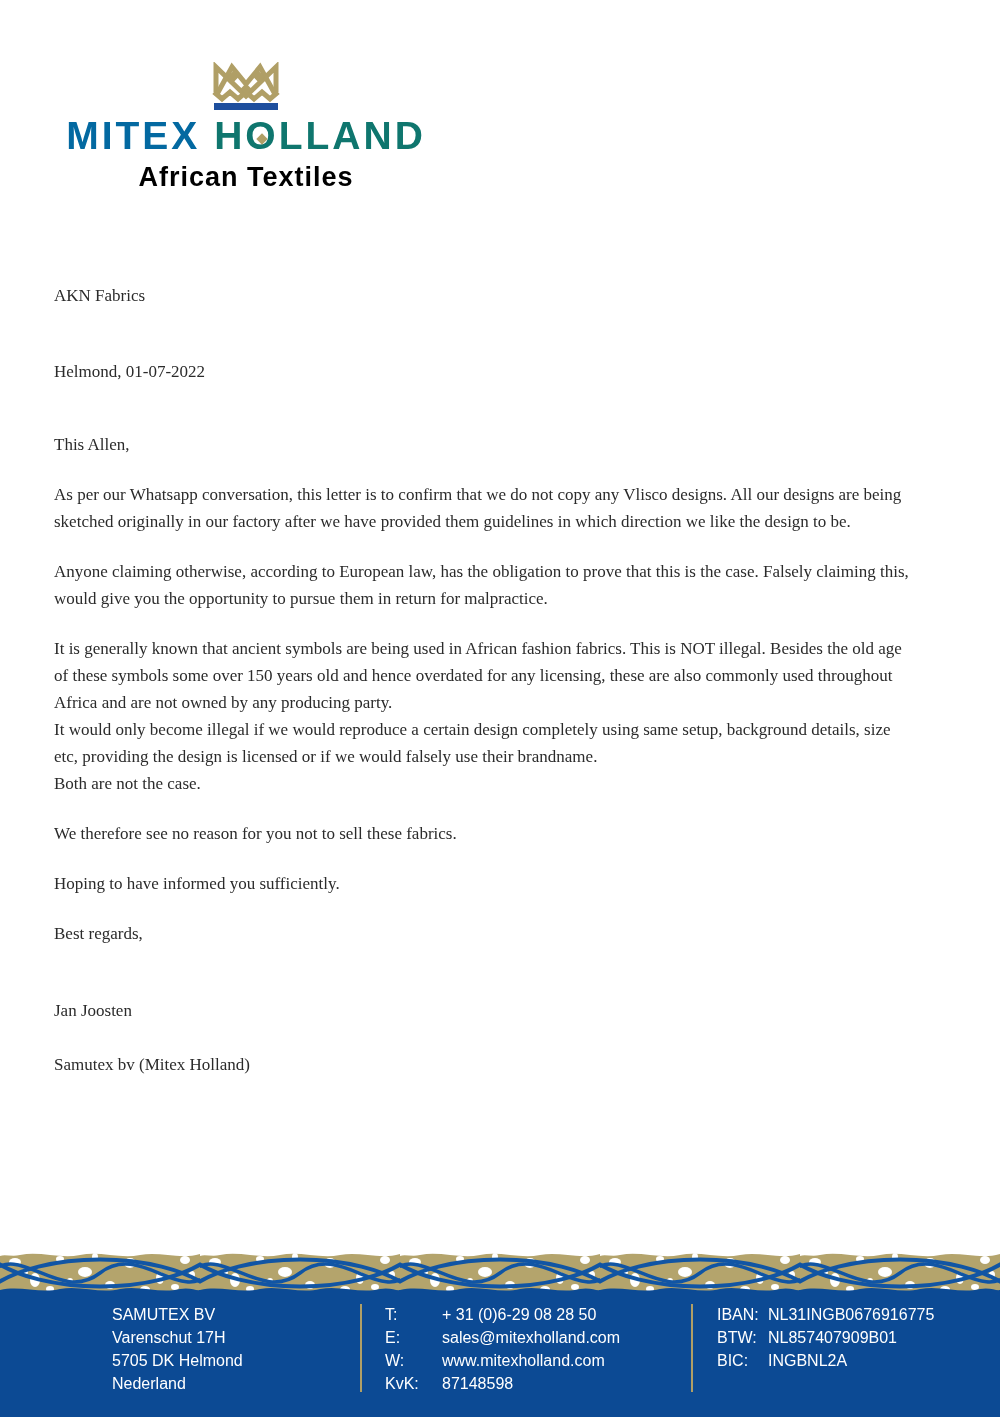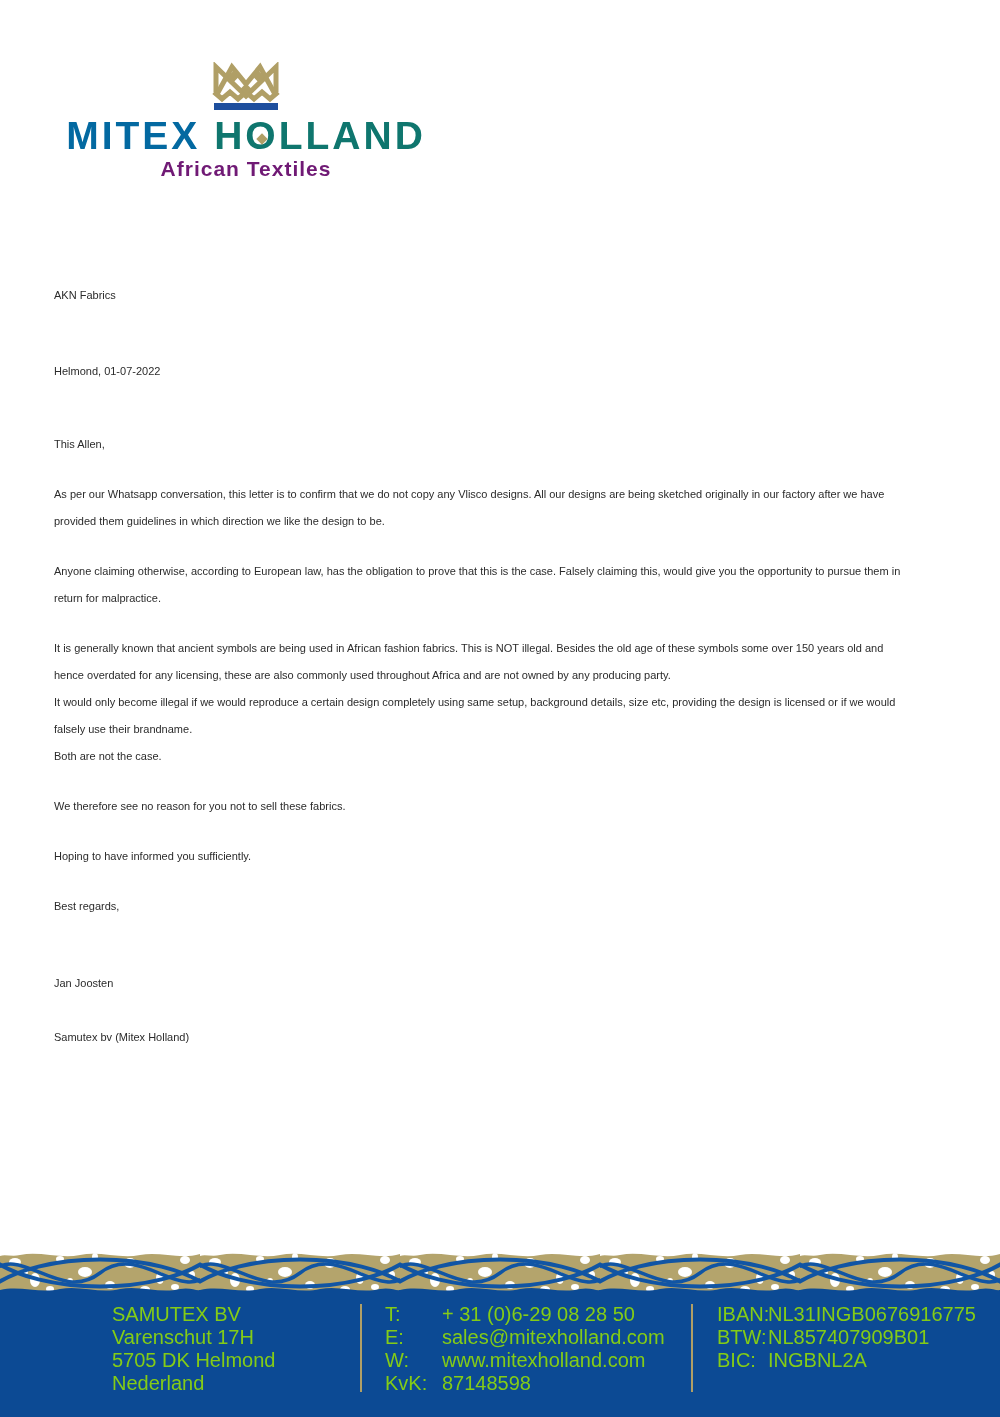--- a/index.html
+++ b/index.html
@@ -19,44 +19,44 @@
     white-space:nowrap;
   }
   .brand .mitex { color:#0369a1; }
   .brand .holland { color:#0f766e; }
   .o-wrap { position:relative; display:inline-block; }
   .o-wrap::after {
     content:""; position:absolute; left:50%; top:55%; width:8px; height:8px;
     background:#b09f66; transform:translate(-50%,-50%) rotate(45deg);
   }
   .tagline {
-    font-size:21px; font-weight:bold; letter-spacing:1px;
-    color:#701a75;
+    margin-top:5px; font-size:27px; font-weight:bold; letter-spacing:1px;
+    color:#000000;
   }
 
   
   .letter {
     position:absolute; left:54px; top:255px; width:856px;
-    font-size:11px; line-height:27px;
+    font-size:17px; line-height:27px;font-family:Liberation Serif, serif;
   }
   .letter p, .letter div { white-space:pre-line; }
   .dateline   { margin-top:22px; }
   .salutation { margin-top:46px; }
   .letter p   { margin-top:23px; }
   .closing    { margin-top:23px; }
   .signature  { margin-top:23px; }
 
   
   .band { position:absolute; left:0; top:1250px; width:1000px; height:46px; }
   .band svg { display:block; }
 
   
   .footer {
     position:absolute; left:0; top:1294px; width:1000px; height:123px;
-    background:#0c4a94; color:#84cc16; font-size:20px; line-height:23px;
+    background:#0c4a94; color:#ffffff; font-size:16px; line-height:23px;
   }
   .f-divider {
     position:absolute; top:10px; width:2px; height:88px; background:#b09f66;
   }
   .f-divider.d1 { left:360px; }
   .f-divider.d2 { left:691px; }
   .f-col { position:absolute; top:9px; }
   .f-col.address { left:112px; }
   .f-col.contact { left:385px; }
   .f-col.bank    { left:717px; }

